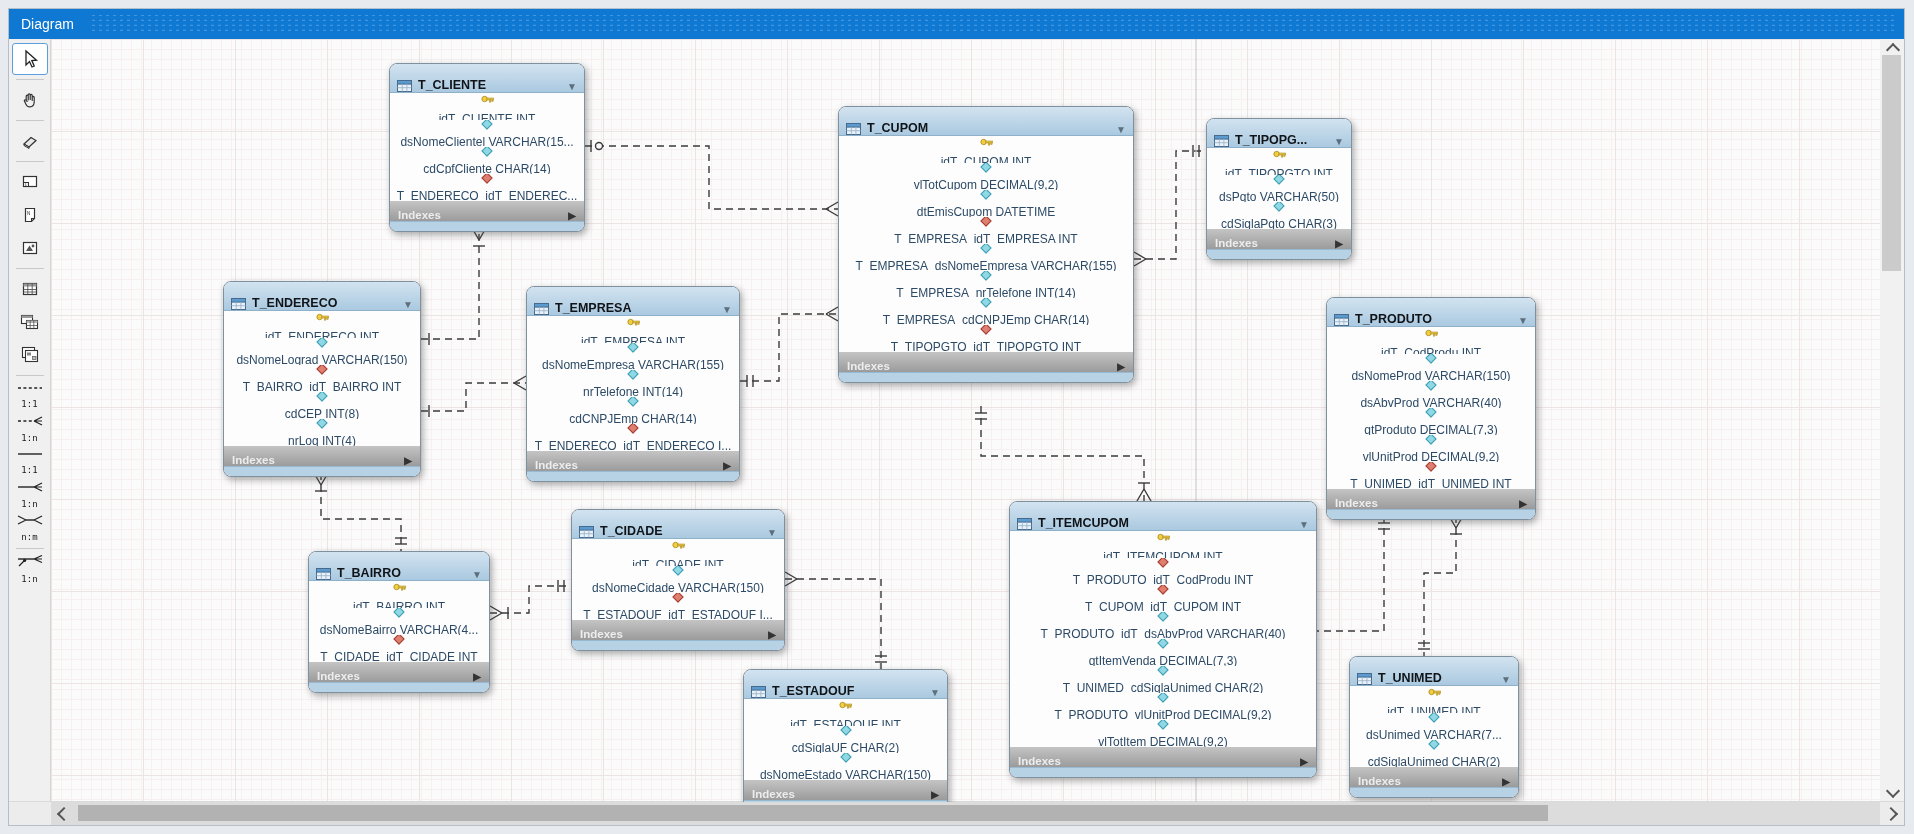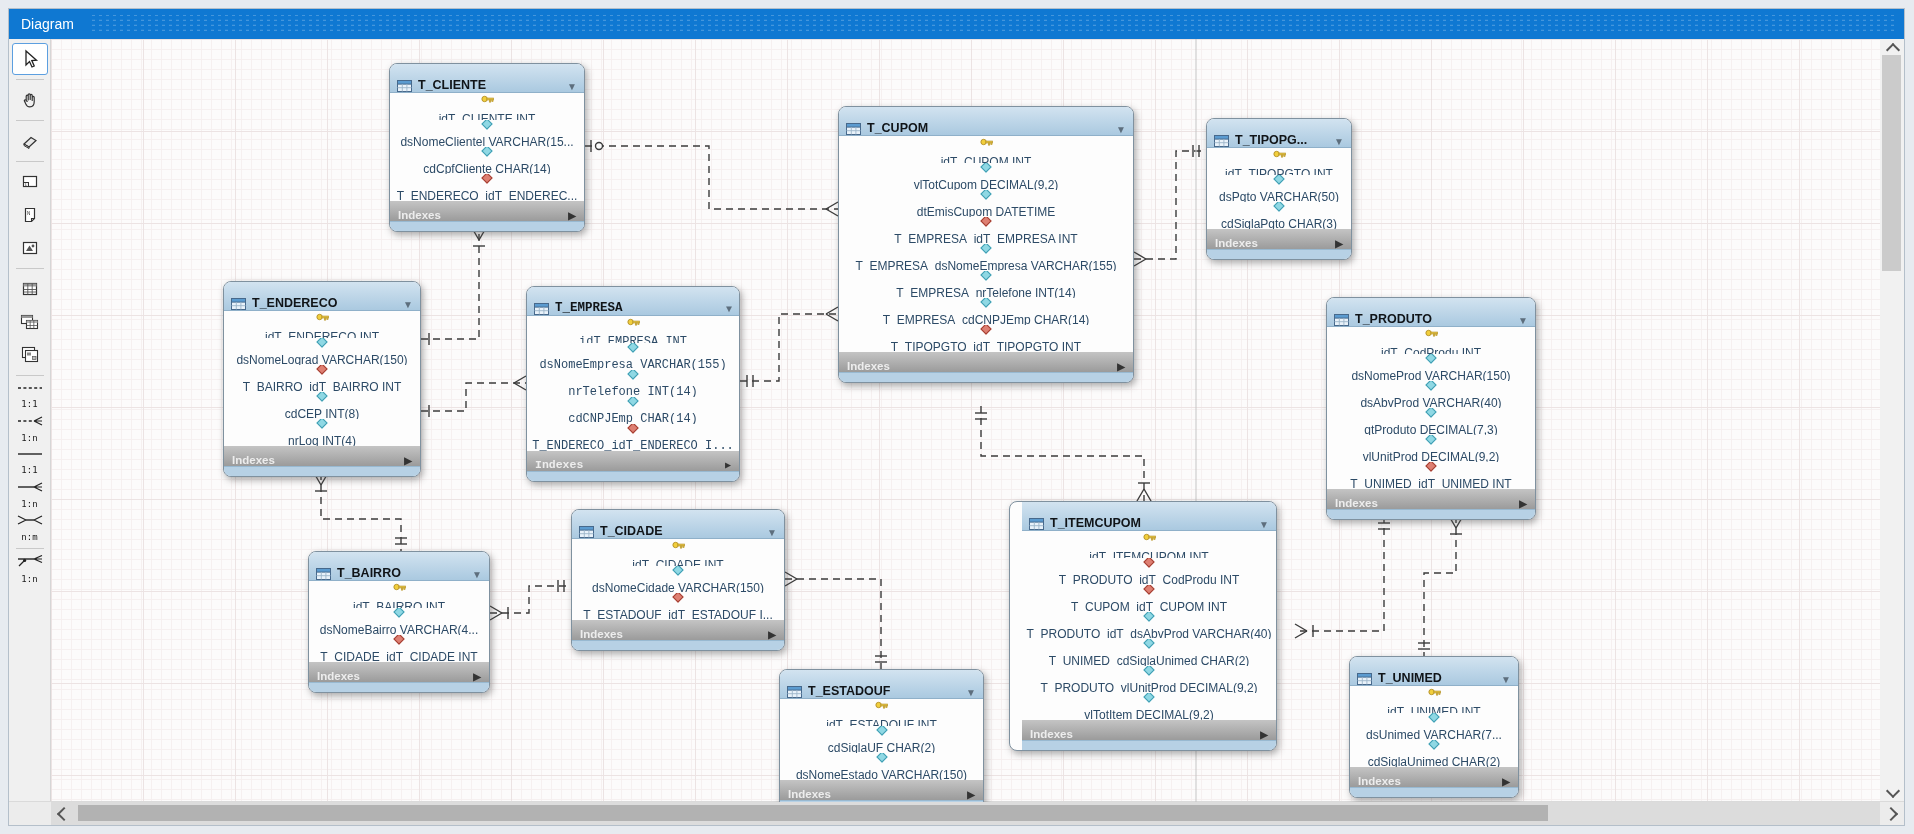--- a/index.html
+++ b/index.html
@@ -447,21 +447,21 @@
             <div class="tbl-r">
               <span class="d d-col"></span>
               <span>nrLog INT(4)</span>
             </div>
             <div class="tbl-f">
               <span>Indexes</span>
               <span class="f-arrow">▶</span>
             </div>
             <div class="tbl-s"></div>
           </div>
-          <div class="tbl" style="left: 475px; top: 247px; width: 214px; font-family: Liberation Mono, monospace;">
+          <div class="tbl" style="left: 475px; top: 247px; width: 214px;">
             <div class="tbl-h">
               <span class="ic">
                 <svg width="15" height="12" viewBox="0 0 15 12">
                   <rect x="0.5" y="0.5" width="14" height="11" fill="#e9f2fa" stroke="#47698c"></rect>
                   <rect x="0.5" y="0.5" width="14" height="3.6" fill="#5b9bd0" stroke="#47698c"></rect>
                   <path d="M5.3 4 v7.5 M9.9 4 v7.5 M0.5 7.7 h14" stroke="#9db5c9" stroke-width="0.9"></path>
                 </svg>
               </span>
               <span>T_EMPRESA</span>
               <span class="tbl-arrow">▼</span>
@@ -615,21 +615,21 @@
             <div class="tbl-r">
               <span class="d d-fk"></span>
               <span>T_CIDADE_idT_CIDADE INT</span>
             </div>
             <div class="tbl-f">
               <span>Indexes</span>
               <span class="f-arrow">▶</span>
             </div>
             <div class="tbl-s"></div>
           </div>
-          <div class="tbl" style="left: 958px; top: 462px; width: 268px; padding-left: 12px;">
+          <div class="tbl" style="left: 958px; top: 462px; width: 308px;">
             <div class="tbl-h">
               <span class="ic">
                 <svg width="15" height="12" viewBox="0 0 15 12">
                   <rect x="0.5" y="0.5" width="14" height="11" fill="#e9f2fa" stroke="#47698c"></rect>
                   <rect x="0.5" y="0.5" width="14" height="3.6" fill="#5b9bd0" stroke="#47698c"></rect>
                   <path d="M5.3 4 v7.5 M9.9 4 v7.5 M0.5 7.7 h14" stroke="#9db5c9" stroke-width="0.9"></path>
                 </svg>
               </span>
               <span>T_ITEMCUPOM</span>
               <span class="tbl-arrow">▼</span>
@@ -652,37 +652,41 @@
             <div class="tbl-r">
               <span class="d d-fk"></span>
               <span>T_CUPOM_idT_CUPOM INT</span>
             </div>
             <div class="tbl-r">
               <span class="d d-col"></span>
               <span>T_PRODUTO_idT_dsAbvProd VARCHAR(40)</span>
             </div>
             <div class="tbl-r">
               <span class="d d-col"></span>
+              <span>qtItemVenda DECIMAL(7,3)</span>
+            </div>
+            <div class="tbl-r">
+              <span class="d d-col"></span>
               <span>T_UNIMED_cdSiglaUnimed CHAR(2)</span>
             </div>
             <div class="tbl-r">
               <span class="d d-col"></span>
               <span>T_PRODUTO_vlUnitProd DECIMAL(9,2)</span>
             </div>
             <div class="tbl-r">
               <span class="d d-col"></span>
               <span>vlTotItem DECIMAL(9,2)</span>
             </div>
             <div class="tbl-f">
               <span>Indexes</span>
               <span class="f-arrow">▶</span>
             </div>
             <div class="tbl-s"></div>
           </div>
-          <div class="tbl" style="left: 728px; top: 630px; width: 205px;">
+          <div class="tbl" style="left: 692px; top: 630px; width: 205px;">
             <div class="tbl-h">
               <span class="ic">
                 <svg width="15" height="12" viewBox="0 0 15 12">
                   <rect x="0.5" y="0.5" width="14" height="11" fill="#e9f2fa" stroke="#47698c"></rect>
                   <rect x="0.5" y="0.5" width="14" height="3.6" fill="#5b9bd0" stroke="#47698c"></rect>
                   <path d="M5.3 4 v7.5 M9.9 4 v7.5 M0.5 7.7 h14" stroke="#9db5c9" stroke-width="0.9"></path>
                 </svg>
               </span>
               <span>T_ESTADOUF</span>
               <span class="tbl-arrow">▼</span>

